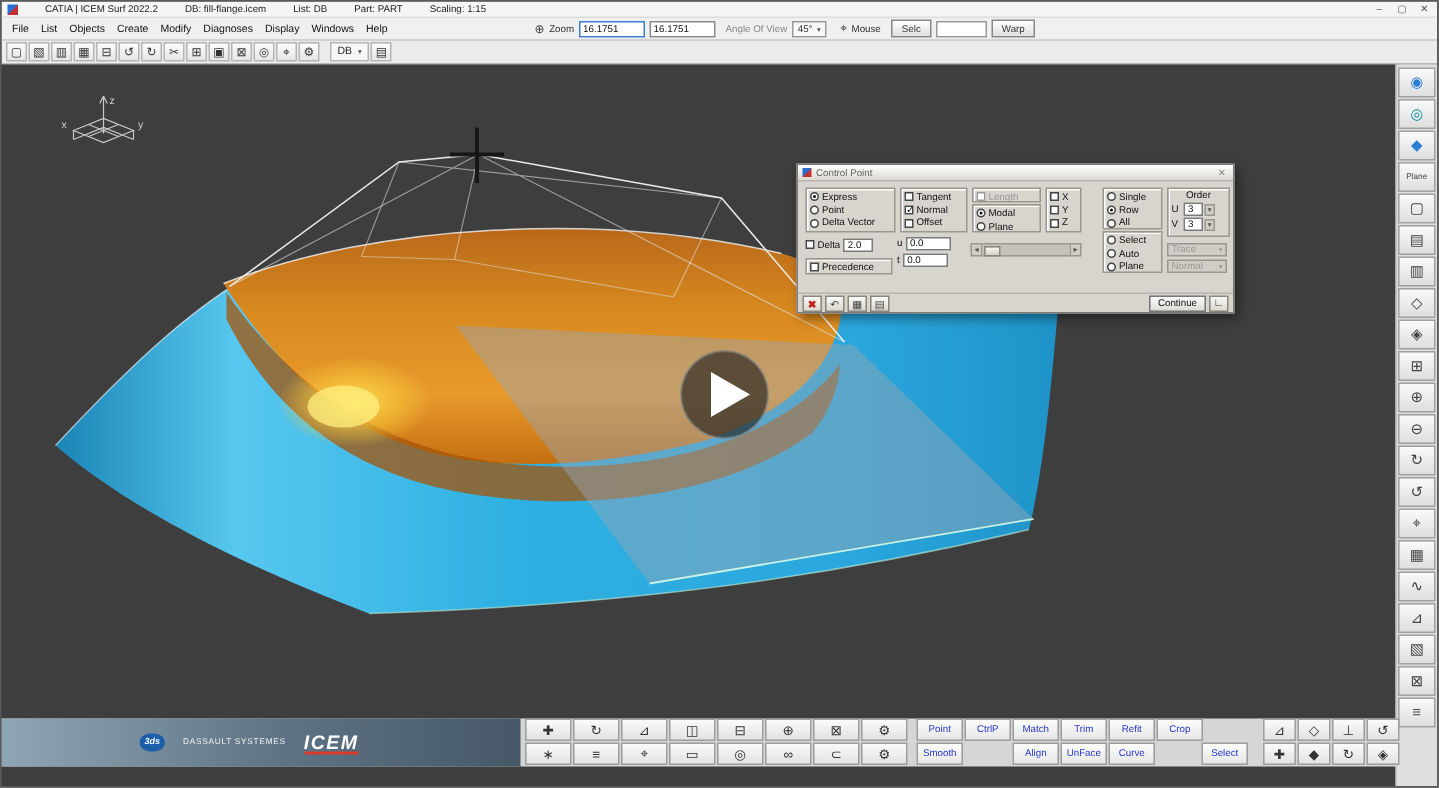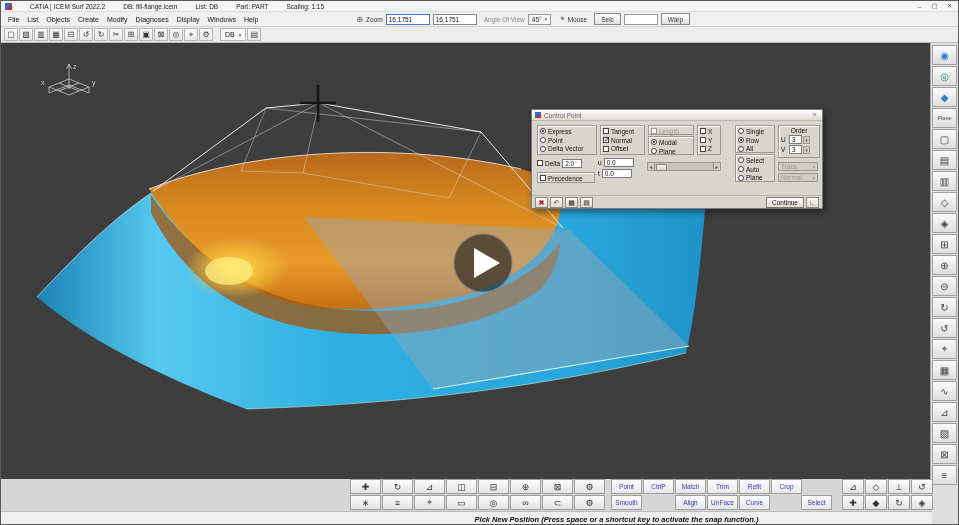--- a/index.html
+++ b/index.html
@@ -395,20 +395,25 @@
     <span class="side-btn">⌖</span>
     <span class="side-btn">▦</span>
     <span class="side-btn">∿</span>
     <span class="side-btn">⊿</span>
     <span class="side-btn">▧</span>
     <span class="side-btn">⊠</span>
     <span class="side-btn">≡</span>
   </div>
 
   <div class="bottombar">
+    <div class="branding">
+      <span class="logo3ds">3ds</span>
+      <span class="company">DASSAULT SYSTEMES</span>
+      <span class="icem">ICEM</span>
+    </div>
 
     <div class="tools">
       <div class="tbtn">✚</div>
       <div class="tbtn">↻</div>
       <div class="tbtn">⊿</div>
       <div class="tbtn">◫</div>
       <div class="tbtn">⊟</div>
       <div class="tbtn">⊕</div>
       <div class="tbtn">⊠</div>
       <div class="tbtn">⚙</div>
@@ -442,17 +447,14 @@
       <div class="tbtn c-green">◇</div>
       <div class="tbtn c-teal">⊥</div>
       <div class="tbtn c-green">↺</div>
       <div class="tbtn c-teal">✚</div>
       <div class="tbtn c-green">◆</div>
       <div class="tbtn c-teal">↻</div>
       <div class="tbtn c-green">◈</div>
     </div>
   </div>
 
-  <div class="statusbar">
-    <span>Pick New Position (Press space or a shortcut key to activate the snap function.)</span>
-  </div>
 
 </div>
 
 </body></html>

